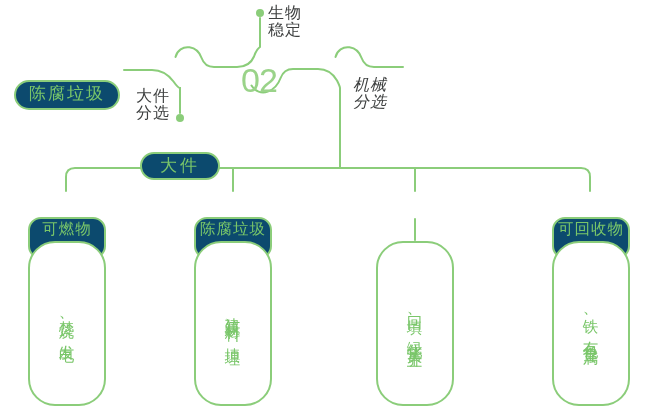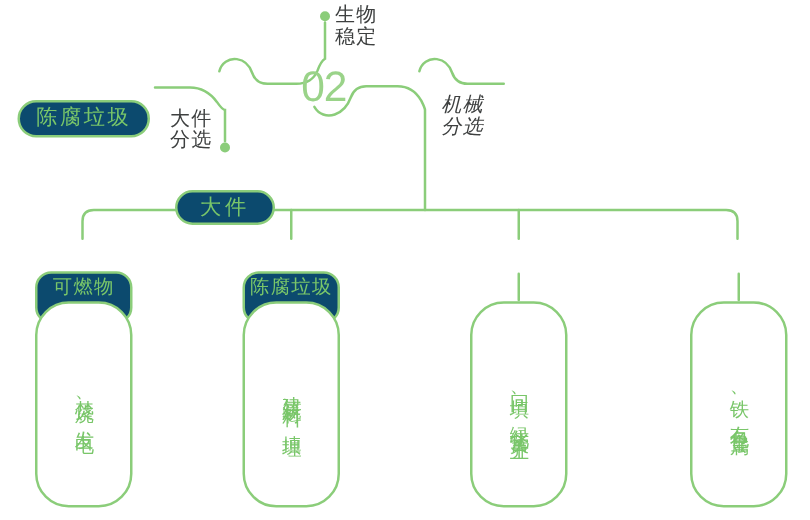--- a/index.html
+++ b/index.html
@@ -25,21 +25,21 @@
   }
   .pill-start{left:14px;top:55px;width:106px;height:30px;font-size:17px;letter-spacing:2px;}
   .pill-bulky{left:140px;top:127px;width:80px;height:28px;font-size:17px;letter-spacing:3px;}
   .pill-cat{top:192px;width:78px;height:42px;border-radius:13px;font-size:15.5px;letter-spacing:1px;}
   .cat1{left:28px;} .cat2{left:194px;} .cat3{left:376px;} .cat4{left:552px;}
   .num{
     position:absolute;color:var(--green-num);
     font-size:34px;font-weight:300;letter-spacing:-1px;line-height:1;
     transform:translate(-50%,-50%);
   }
-  .n1{left:181px;top:69px;} .n2{left:259px;top:70px;text-align:right;} .n3{left:341px;top:70px;}
+  .n1{left:181px;top:69px;} .n2{left:259px;top:80px;text-align:right;} .n3{left:341px;top:70px;}
   .dlabel{
     position:absolute;color:var(--dark);font-size:16px;line-height:17px;
     letter-spacing:1px;white-space:pre-line;
   }
   .lab-bio{left:268px;top:4px;}
   .lab-bulky{left:136px;top:87px;}
   .lab-mech{left:353px;top:76px;font-style:italic;}
   .cont{
     position:absolute;top:241px;width:78px;height:165px;box-sizing:border-box;
     border:2px solid var(--green);border-radius:27px;background:#fff;
@@ -87,20 +87,23 @@
   <div class="pill pill-bulky">
     <span>大件</span>
   </div>
 
   <div class="pill pill-cat cat1">
     <span>可燃物</span>
   </div>
   <div class="pill pill-cat cat2">
     <span>陈腐垃圾</span>
   </div>
+  <div class="pill pill-cat cat4">
+    <span>可回收物</span>
+  </div>
 
   <div class="cont cat1">
     <span class="vtext">焚烧、发电</span>
   </div>
   <div class="cont cat2">
     <span class="vtext">建筑材料、填埋</span>
   </div>
   <div class="cont cat3">
     <span class="vtext">回填、绿化营养土</span>
   </div>

